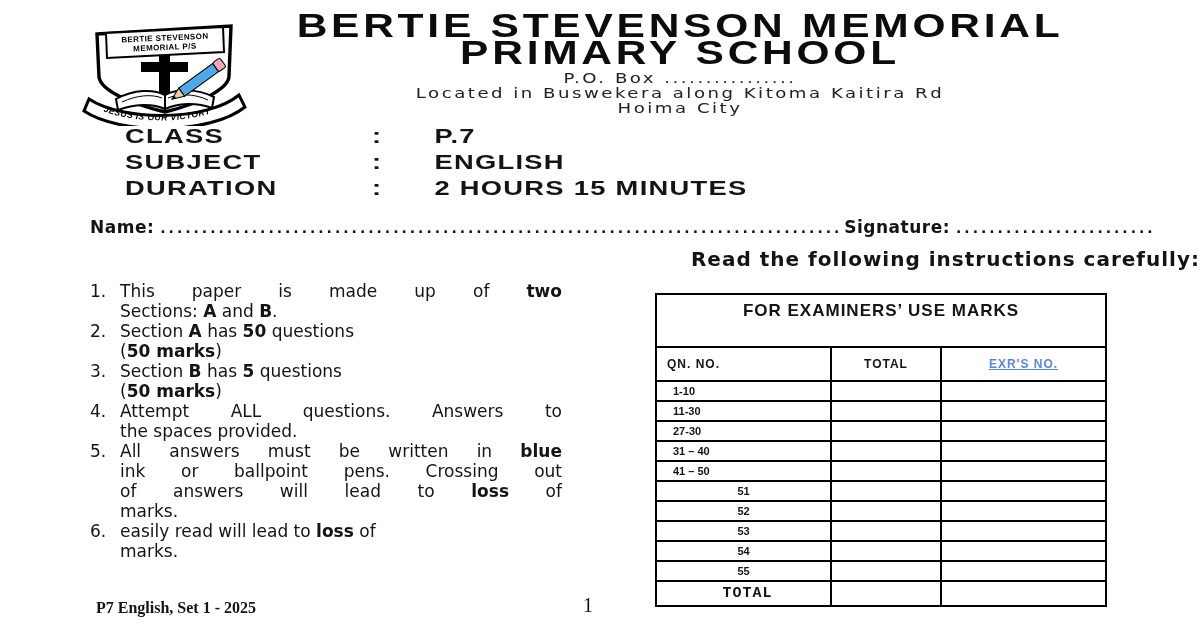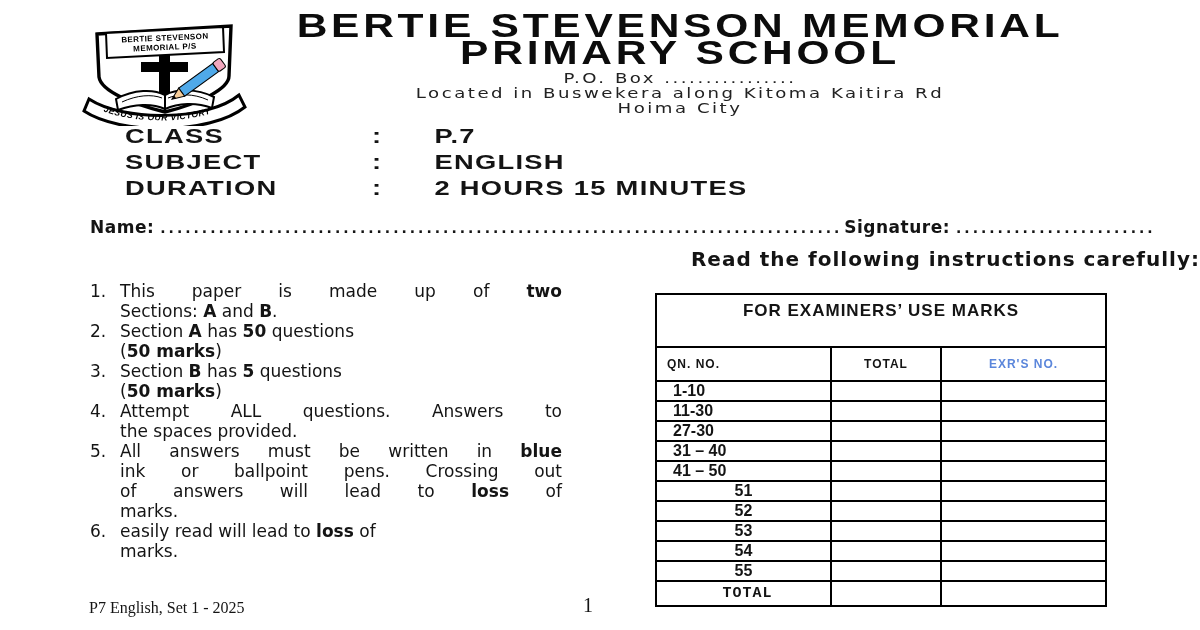--- a/index.html
+++ b/index.html
@@ -39,26 +39,26 @@
   .jline{text-align:justify;text-align-last:justify;}
   .lline{text-align:left;}
   
   .table-wrap{margin-left:93px;margin-top:12px;}
   table.exam{border-collapse:collapse;width:450px;font-family:"Liberation Sans",sans-serif;table-layout:fixed;}
   table.exam td{border:2px solid #000;}
   .t-title{height:44px;font-size:17px;font-weight:bold;letter-spacing:1px;text-align:center;vertical-align:top;padding-top:6px;}
   .t-h{height:30px;font-size:12px;font-weight:bold;letter-spacing:1px;}
   .t-h.qn{text-align:left;padding-left:10px;}
   .t-h.marks,.t-h.exr{text-align:center;}
-  .drow td{height:18px;font-size:16px;font-weight:bold;padding:0;}
+  .drow td{height:18px;font-size:11px;font-weight:bold;padding:0;}
   .c-left{text-align:left;padding-left:16px !important;}
   .c-center{text-align:center;margin-top:9px;}
   .c-total{text-align:center;padding-left:8px !important;font-size:15px !important;height:23px !important;letter-spacing:1px;font-family:Liberation Mono, monospace;}
   
-  .footer-left{position:absolute;left:89px;top:599px;font-family:"Liberation Serif",serif;font-weight:normal;font-size:16px;}
+  .footer-left{position:absolute;left:96px;top:599px;font-family:"Liberation Serif",serif;font-weight:bold;font-size:16px;}
   .page-num{position:absolute;left:583px;top:594px;font-family:"Liberation Serif",serif;font-size:20px;}
 </style>
 </head>
 <body>
 
 <svg class="logo" viewBox="0 0 166 106">
   <path d="M15,15 L149,7 L147,57 C147,70 116,85 83,93 C50,85 19,72 17,58 Z" fill="#ffffff" stroke="#000" stroke-width="3.4"></path>
   <path d="M24,14 L141,8 L142,33 L25,39 Z" fill="#ffffff" stroke="#000" stroke-width="2"></path>
   <text class="logo-name" x="83" y="21.5" transform="rotate(-2.5 83 21.5)">BERTIE STEVENSON</text>
   <text class="logo-name" x="83" y="31" transform="rotate(-2.5 83 31)">MEMORIAL P/S</text>
@@ -178,21 +178,21 @@
           <col style="width:110px">
           <col style="width:165px">
         </colgroup>
       <tbody>
         <tr>
           <td colspan="3" class="t-title">FOR EXAMINERS’ USE MARKS</td>
         </tr>
         <tr>
           <td class="t-h qn">QN. NO.</td>
           <td class="t-h marks">TOTAL</td>
-          <td class="t-h exr" id="exrHead" style="color: rgb(91, 134, 219);">EXR'S NO.</td>
+          <td class="t-h exr" id="exrHead" style="color: rgb(91, 134, 219); text-decoration: underline;">EXR'S NO.</td>
         </tr>
       <tr class="drow">
             <td class="c-left">1-10</td>
             <td></td>
             <td></td>
           </tr>
           <tr class="drow">
             <td class="c-left">11-30</td>
             <td></td>
             <td></td>

